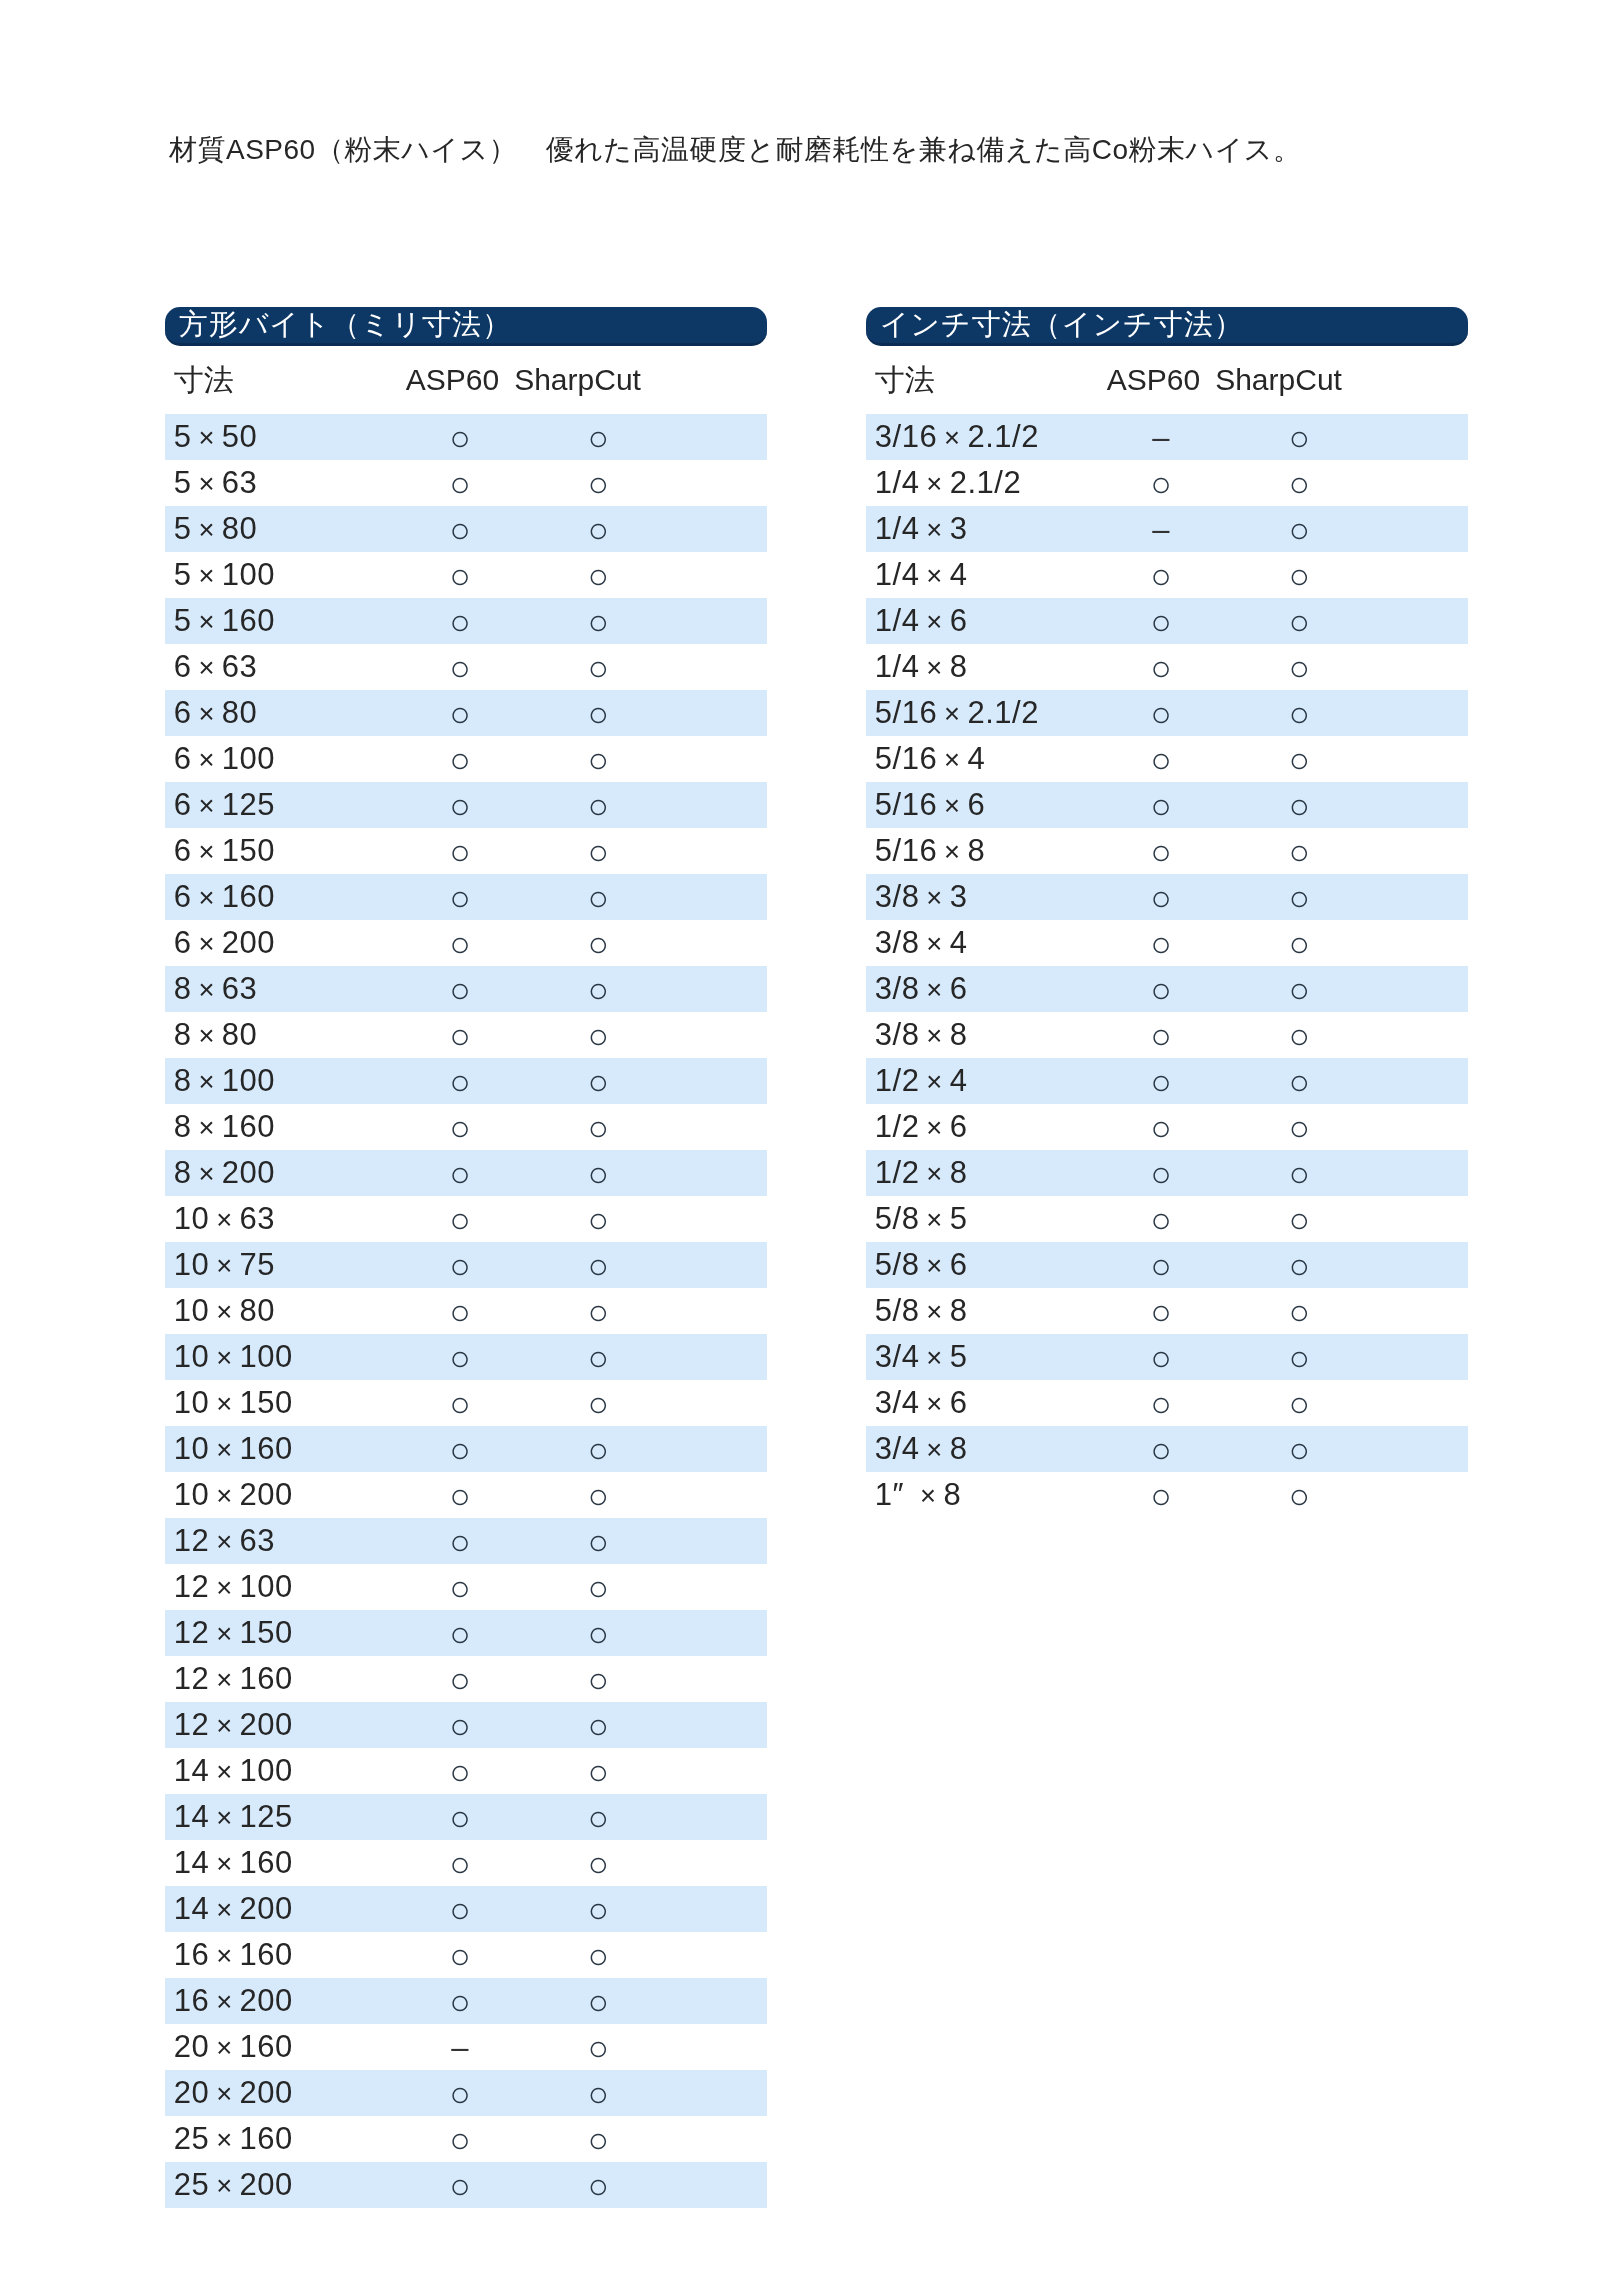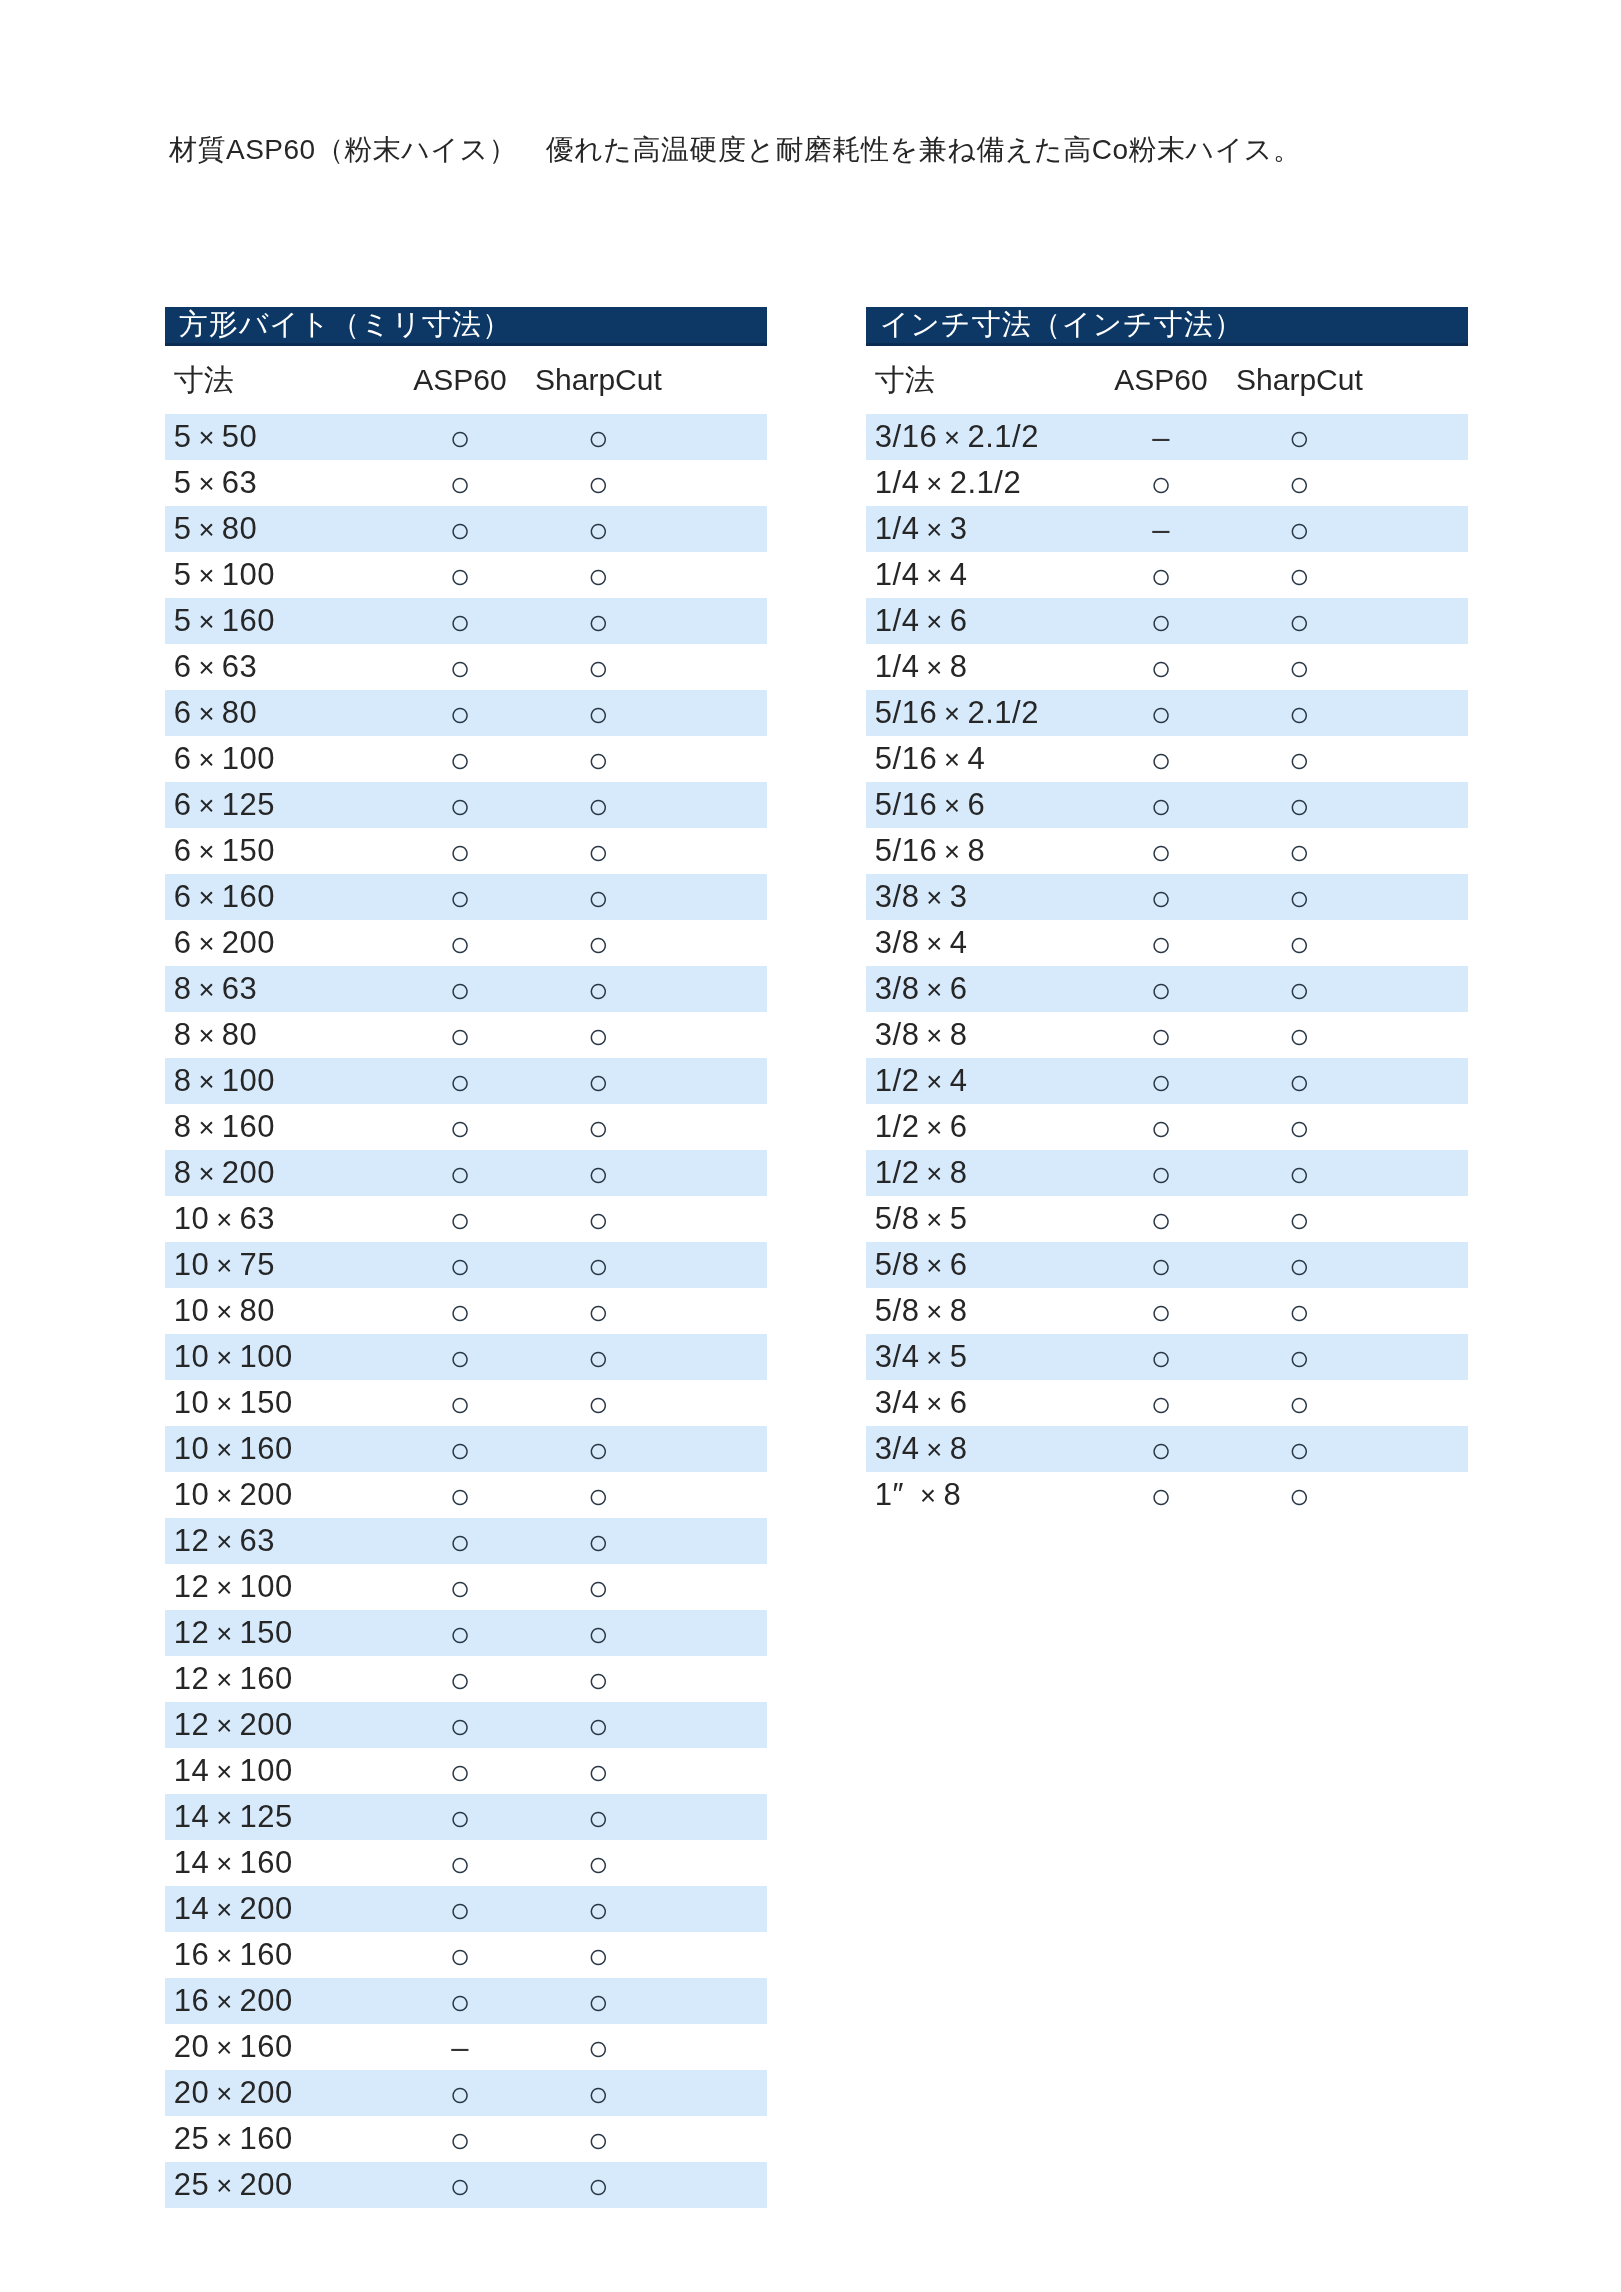--- a/index.html
+++ b/index.html
@@ -39,20 +39,21 @@
     height: 39px;
     background: var(--title-bg, #0d3866);
     border-bottom: 3.9px solid var(--title-edge, #0a2c52);
     color: #ffffff;
     display: flex;
     align-items: center;
     padding-left: 13.7px;
     font-size: 29px;
     letter-spacing: 1px;
     white-space: nowrap;
+    border-radius: 15px;
   }
 
   .row {
     display: grid;
     grid-template-columns: 40% 18% 28% 14%;
     align-items: center;
     height: 46px;
   }
   .col-header { height: 68px; background: #ffffff; }
 
@@ -63,21 +64,21 @@
     letter-spacing: 0.5px;
     color: var(--text, #262626);
   }
   .cell.size .x { padding: 0 6.9px; font-size: 27.4px; }
   .cell.head-size {
     padding-left: 8.8px;
     font-size: 30px;
     color: var(--text, #262626);
   }
   .cell.head-mark {
-    text-align: center;
+    text-align: left;
     font-size: 30px;
     color: var(--text, #262626);
   }
   .cell.mark {
     text-align: center;
     font-size: 35px;
     line-height: 1;
     color: #2a3744;
   }
   .cell.mark.dash { font-size: 31px; color: #333333; }

